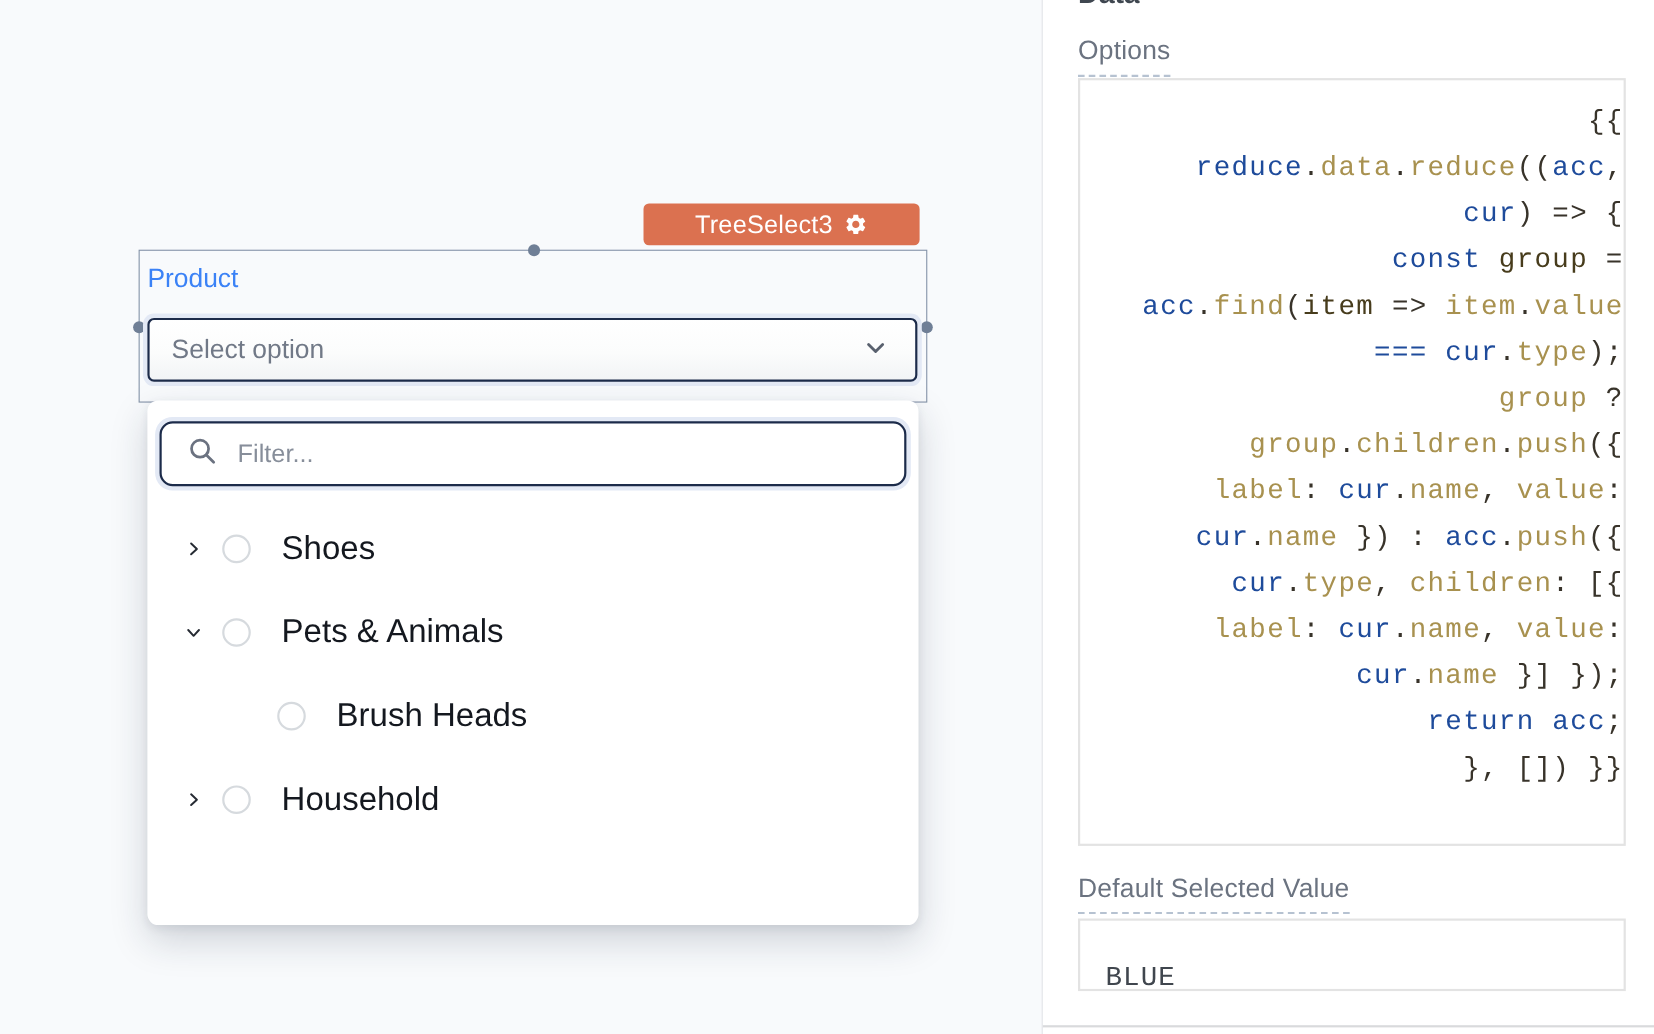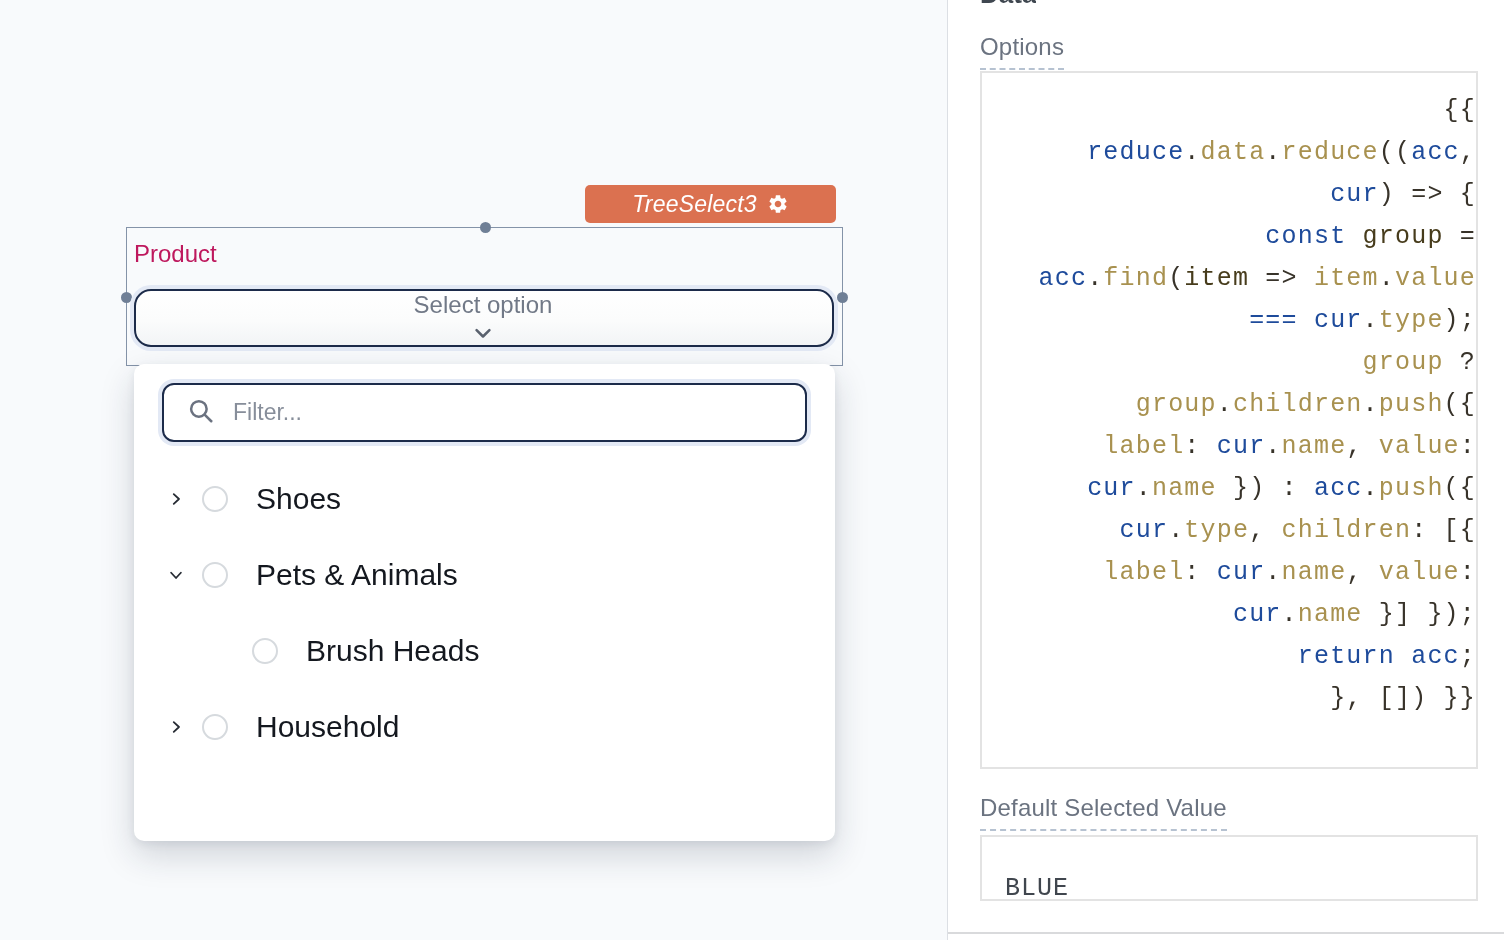--- a/index.html
+++ b/index.html
@@ -13,36 +13,36 @@
   
   .widget-box{position:absolute;left:126px;top:227px;width:717px;height:139px;
     border:1.5px solid var(--selection-border);box-sizing:border-box;}
   .handle{position:absolute;width:11px;height:11px;border-radius:50%;background:var(--handle-fill);}
   .handle.top{left:480px;top:222px;}
   .handle.left{left:121px;top:292px;}
   .handle.right{left:837px;top:292px;}
   
   .badge{position:absolute;left:585px;top:185px;width:251px;height:38px;border-radius:5px;
     background:var(--badge-bg);color:var(--badge-text);display:flex;align-items:center;justify-content:center;
-    gap:10px;font-size:23px;font-weight:500;letter-spacing:.2px;font-style:italic;}
+    gap:10px;font-size:23px;font-weight:500;letter-spacing:.2px;}
   .badge svg{display:block;}
   
-  .field-label{position:absolute;left:134px;top:240px;font-size:24px;color:#be185d;font-weight:500;}
+  .field-label{position:absolute;left:134px;top:240px;font-size:24px;color:#3b82f6;font-weight:500;}
   
   .select-control{position:absolute;left:134px;top:289px;width:700px;height:58px;box-sizing:border-box;
-    border:2.5px solid var(--control-border);border-radius:17px;
+    border:2.5px solid var(--control-border);border-radius:6px;
     background:linear-gradient(180deg,#ffffff 0%,#fbfcfc 55%,#f2f4f6 100%);
     box-shadow:0 0 0 4px var(--focus-halo);
-    display:flex;align-items:center;justify-content:space-between;padding:0 22px 0 20px;flex-direction:column;}
+    display:flex;align-items:center;justify-content:space-between;padding:0 22px 0 20px;}
   .select-control .ph{font-size:24px;color:var(--placeholder-text);}
   
   .dropdown{position:absolute;left:134px;top:364px;width:701px;height:477px;background:#ffffff;
     border-radius:10px;box-shadow:0 14px 34px rgba(25,39,60,.18),0 3px 8px rgba(25,39,60,.08);
     box-sizing:border-box;padding-top:19px;}
-  .filter-box{margin:0 28px;height:59px;box-sizing:border-box;border:2.5px solid var(--control-border);
+  .filter-box{margin:0 11px;height:59px;box-sizing:border-box;border:2.5px solid var(--control-border);
     border-radius:12px;background:#ffffff;box-shadow:0 0 0 4px var(--focus-halo);
     display:flex;align-items:center;padding:0 18px 0 22px;gap:15px;}
   .filter-box input{border:none;outline:none;flex:1;font-family:"Liberation Sans",sans-serif;
     font-size:23px;color:#2b313b;background:transparent;}
   .filter-box input::placeholder{color:#878e9a;}
   .tree-list{margin-top:19px;}
   .tree-row{height:76px;display:flex;align-items:center;padding-left:33px;}
   .tree-row.child{padding-left:83px;}
   .tree-chev{width:18px;height:22px;margin-right:17px;display:flex;align-items:center;justify-content:center;}
   .tree-radio{width:26px;height:26px;border-radius:50%;border:2px solid #d6dade;background:#ffffff;

